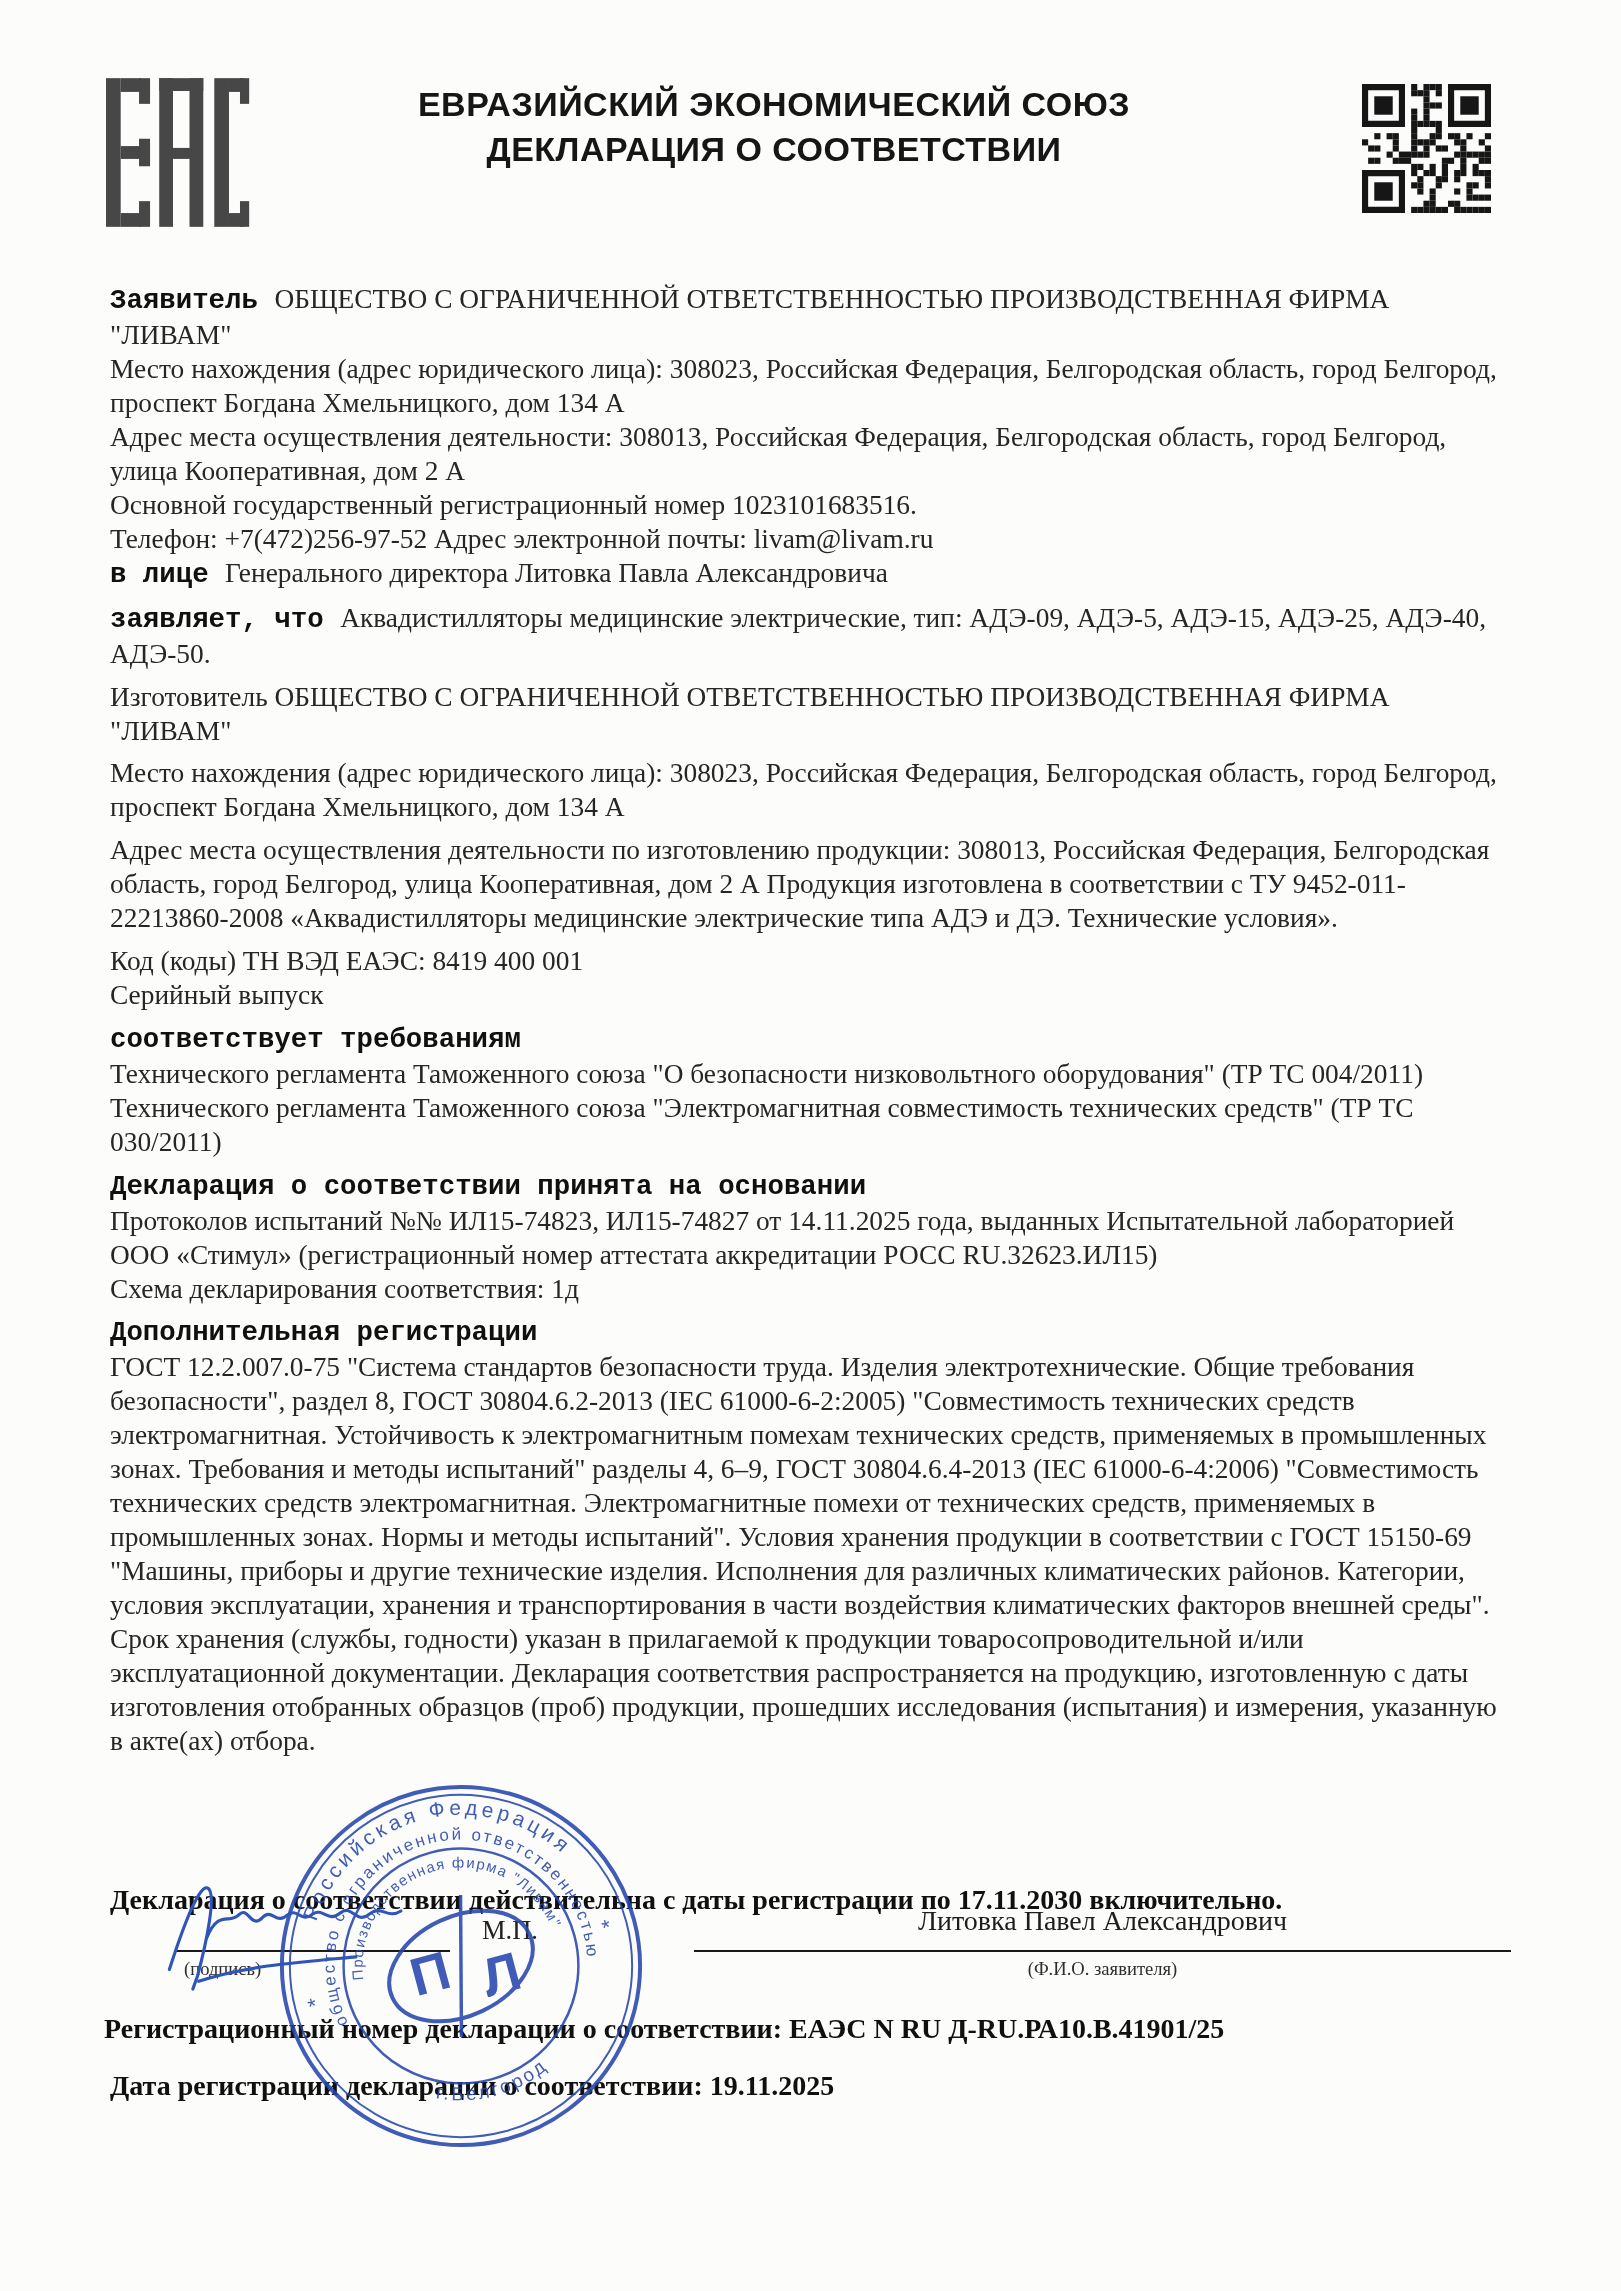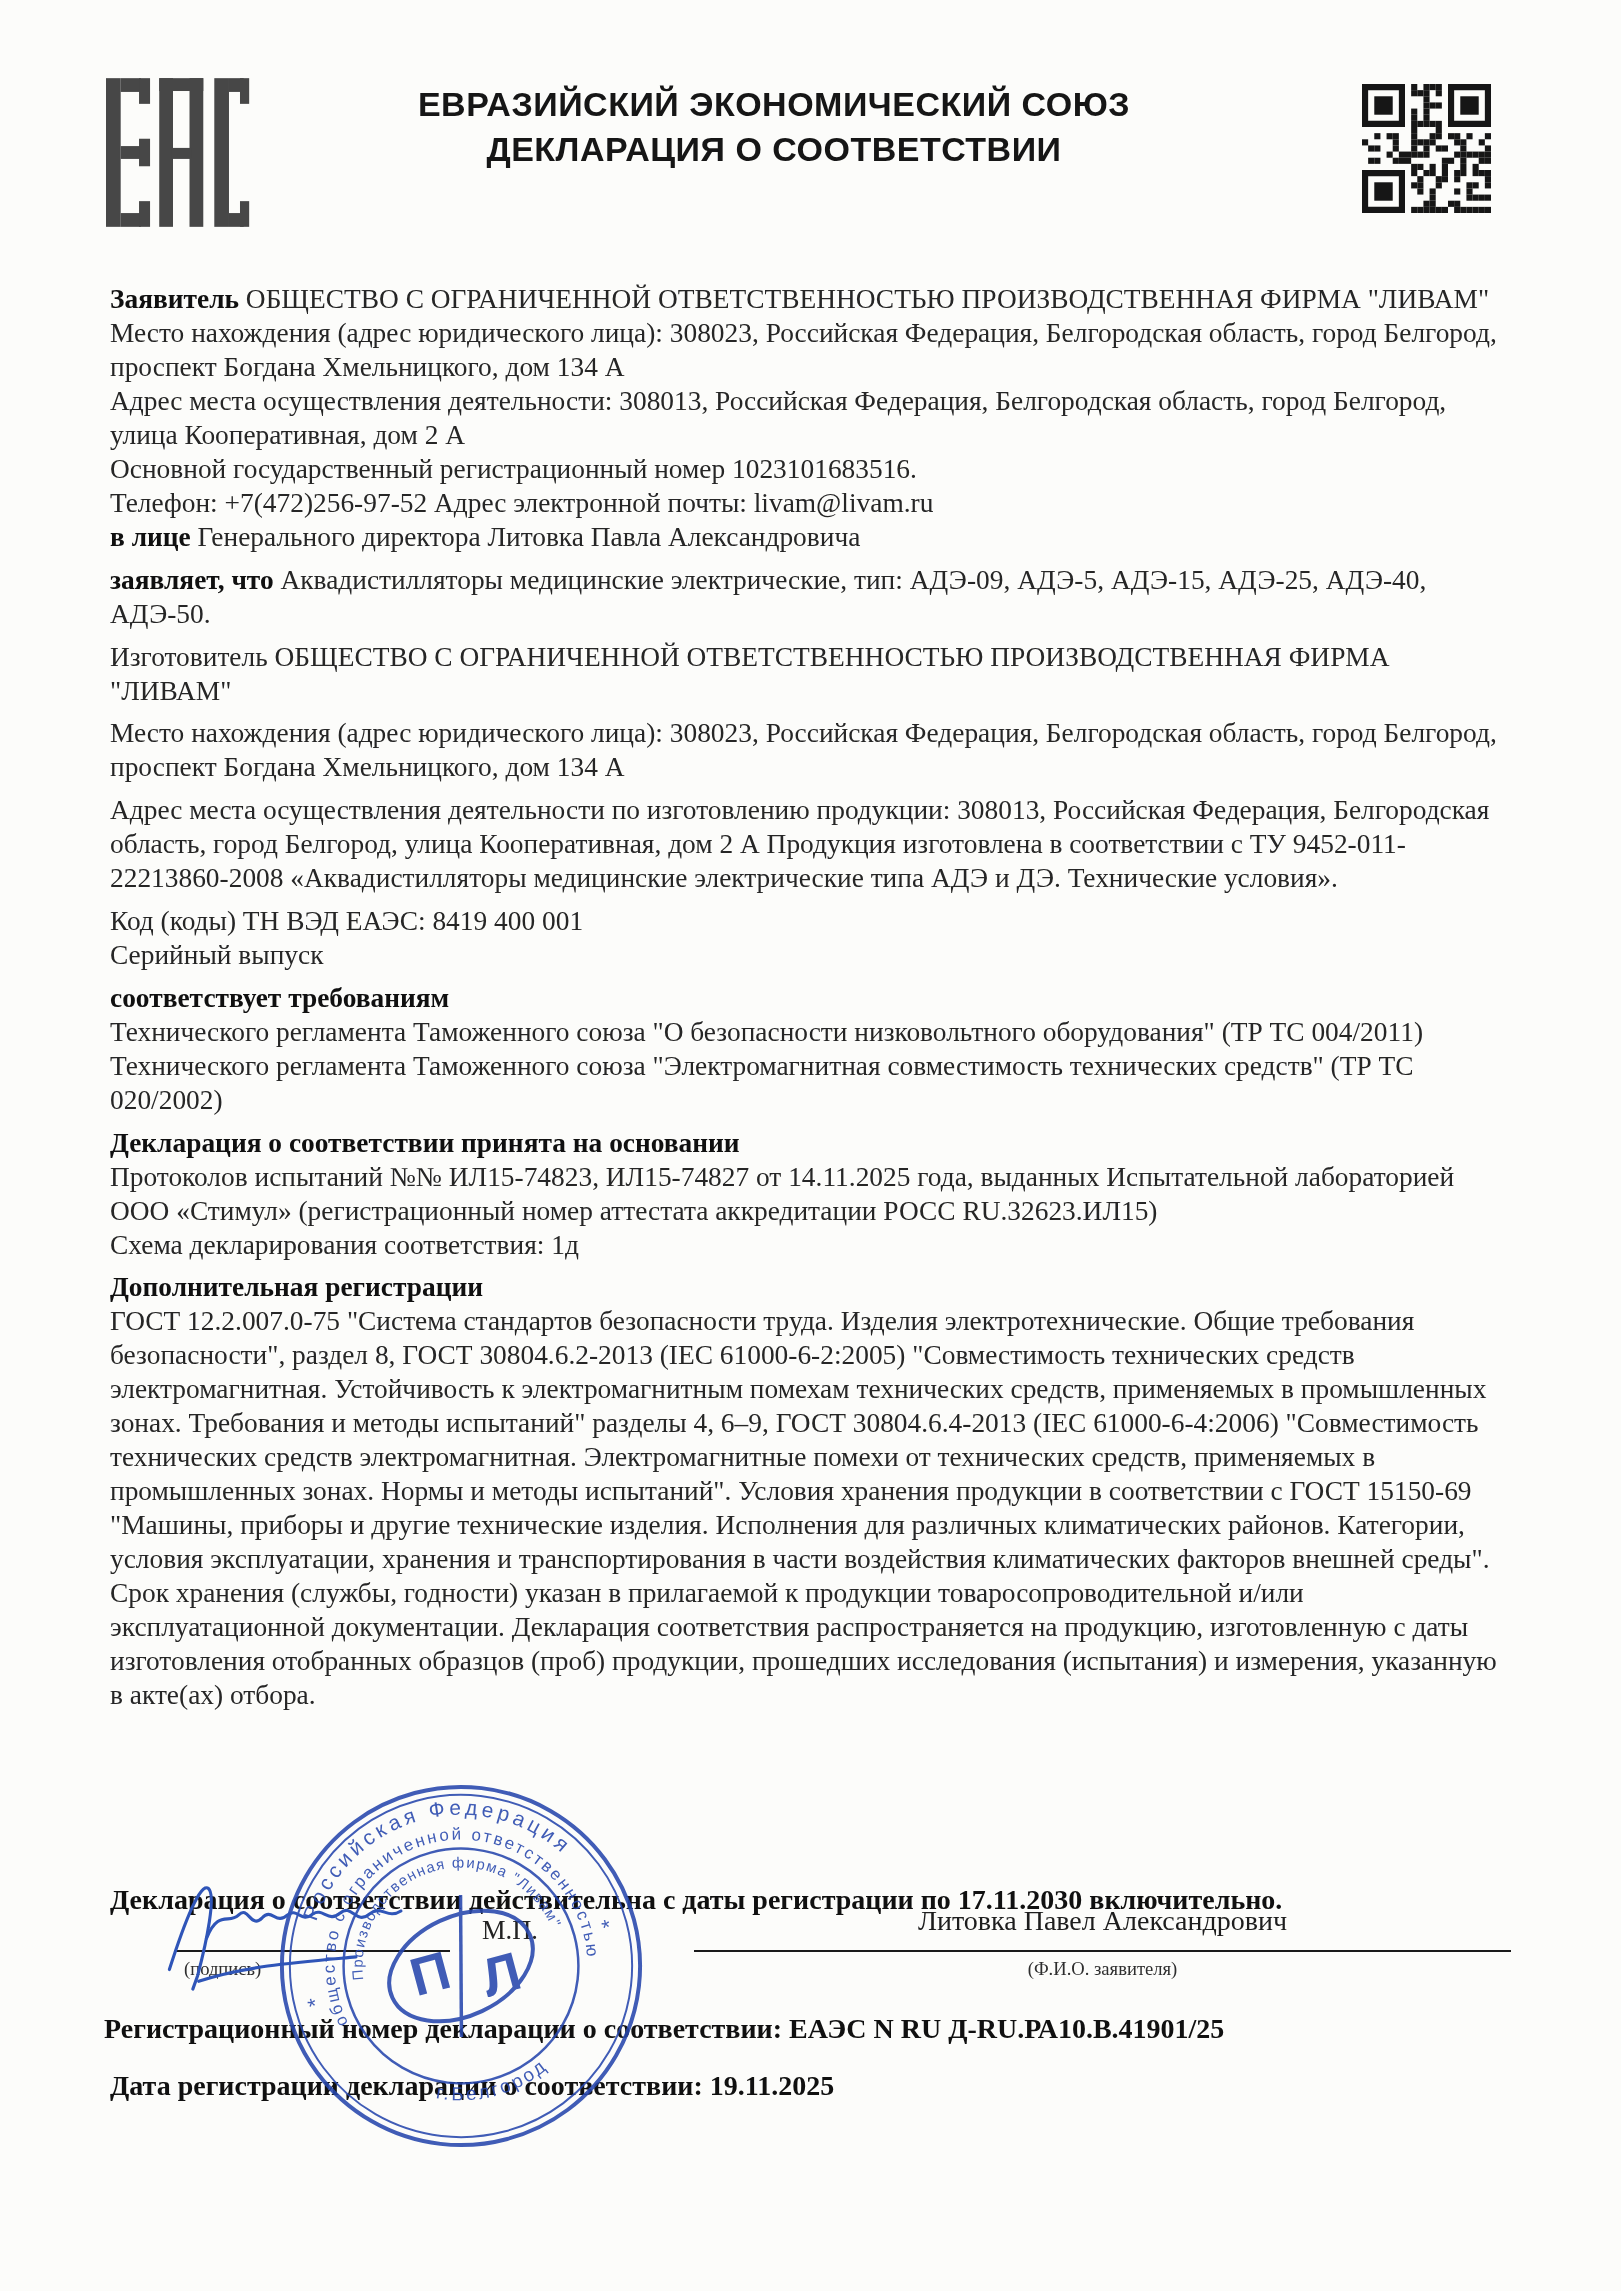--- a/index.html
+++ b/index.html
@@ -23,21 +23,21 @@
     color:#161616;letter-spacing:0.5px;
   }
   .qr{position:absolute;left:1362px;top:84px;width:129px;height:129px;}
   
   .doc-body{
     position:absolute;left:110px;top:282px;width:1406px;
     font-size:27.4px;line-height:34px;
   }
   .doc-body p{margin:0;}
   .doc-body p.gap{margin-top:8.8px;}
-  .doc-body b{color:#101010;}
+  .doc-body b{color:#101010;font-family:Liberation Mono, monospace;}
   
   .validity{position:absolute;left:110px;top:1860px;width:1406px;font-weight:bold;font-size:28px;color:#101010;margin-top:24px;}
   .sig-line{position:absolute;left:174px;top:1950px;width:276px;border-top:2px solid #1a1a1a;}
   .sig-caption{position:absolute;left:184px;top:1958px;font-size:18.6px;color:#2e2e2e;}
   .mp{position:absolute;left:482px;top:1915px;font-size:26.5px;color:#222;}
   .fio-name{position:absolute;left:694px;top:1905px;width:817px;text-align:center;font-size:28px;color:#1d1d1d;}
   .fio-line{position:absolute;left:694px;top:1950px;width:817px;border-top:2px solid #1a1a1a;}
   .fio-caption{position:absolute;left:694px;top:1958px;width:817px;text-align:center;font-size:18.6px;color:#2e2e2e;}
   .reg-number{position:absolute;left:104px;top:2013px;width:1406px;font-weight:bold;font-size:28px;color:#101010;}
   .reg-date{position:absolute;left:110px;top:2070px;width:1406px;font-weight:bold;font-size:28px;color:#101010;}
@@ -224,21 +224,21 @@
       <p>Телефон: +7(472)256-97-52 Адрес электронной почты: livam@livam.ru</p>
       <p><b>в лице </b>Генерального директора Литовка Павла Александровича</p>
       <p class="gap"><b>заявляет, что </b>Аквадистилляторы медицинские электрические, тип: АДЭ-09, АДЭ-5, АДЭ-15, АДЭ-25, АДЭ-40, АДЭ-50.</p>
       <p class="gap">Изготовитель ОБЩЕСТВО С ОГРАНИЧЕННОЙ ОТВЕТСТВЕННОСТЬЮ ПРОИЗВОДСТВЕННАЯ ФИРМА "ЛИВАМ"</p>
       <p class="gap">Место нахождения (адрес юридического лица): 308023, Российская Федерация, Белгородская область, город Белгород, проспект Богдана Хмельницкого, дом 134 А</p>
       <p class="gap">Адрес места осуществления деятельности по изготовлению продукции: 308013, Российская Федерация, Белгородская область, город Белгород, улица Кооперативная, дом 2 А Продукция изготовлена в соответствии с ТУ 9452-011-22213860-2008 «Аквадистилляторы медицинские электрические типа АДЭ и ДЭ. Технические условия».</p>
       <p class="gap">Код (коды) ТН ВЭД ЕАЭС: 8419 400 001</p>
       <p>Серийный выпуск</p>
       <p class="gap"><b>соответствует требованиям</b></p>
       <p>Технического регламента Таможенного союза "О безопасности низковольтного оборудования" (ТР ТС 004/2011)</p>
-      <p>Технического регламента Таможенного союза "Электромагнитная совместимость технических средств" (ТР ТС 020/2002)</p>
+      <p>Технического регламента Таможенного союза "Электромагнитная совместимость технических средств" (ТР ТС 030/2011)</p>
       <p class="gap"><b>Декларация о соответствии принята на основании</b></p>
       <p>Протоколов испытаний №№ ИЛ15-74823, ИЛ15-74827 от 14.11.2025 года, выданных Испытательной лабораторией ООО «Стимул» (регистрационный номер аттестата аккредитации РОСС RU.32623.ИЛ15)</p>
       <p>Схема декларирования соответствия: 1д</p>
       <p class="gap"><b>Дополнительная регистрации</b></p>
       <p>ГОСТ 12.2.007.0-75 "Система стандартов безопасности труда. Изделия электротехнические. Общие требования безопасности", раздел 8, ГОСТ 30804.6.2-2013 (IEC 61000-6-2:2005) "Совместимость технических средств электромагнитная. Устойчивость к электромагнитным помехам технических средств, применяемых в промышленных зонах. Требования и методы испытаний" разделы 4, 6–9, ГОСТ 30804.6.4-2013 (IEC 61000-6-4:2006) "Совместимость технических средств электромагнитная. Электромагнитные помехи от технических средств, применяемых в промышленных зонах. Нормы и методы испытаний". Условия хранения продукции в соответствии с ГОСТ 15150-69 "Машины, приборы и другие технические изделия. Исполнения для различных климатических районов. Категории, условия эксплуатации, хранения и транспортирования в части воздействия климатических факторов внешней среды". Срок хранения (службы, годности) указан в прилагаемой к продукции товаросопроводительной и/или эксплуатационной документации. Декларация соответствия распространяется на продукцию, изготовленную с даты изготовления отобранных образцов (проб) продукции, прошедших исследования (испытания) и измерения, указанную в акте(ах) отбора.</p>
     </div>
 
   <div class="validity">Декларация о соответствии действительна с даты регистрации по 17.11.2030 включительно.</div>
 
   <div class="sig-line"></div>

